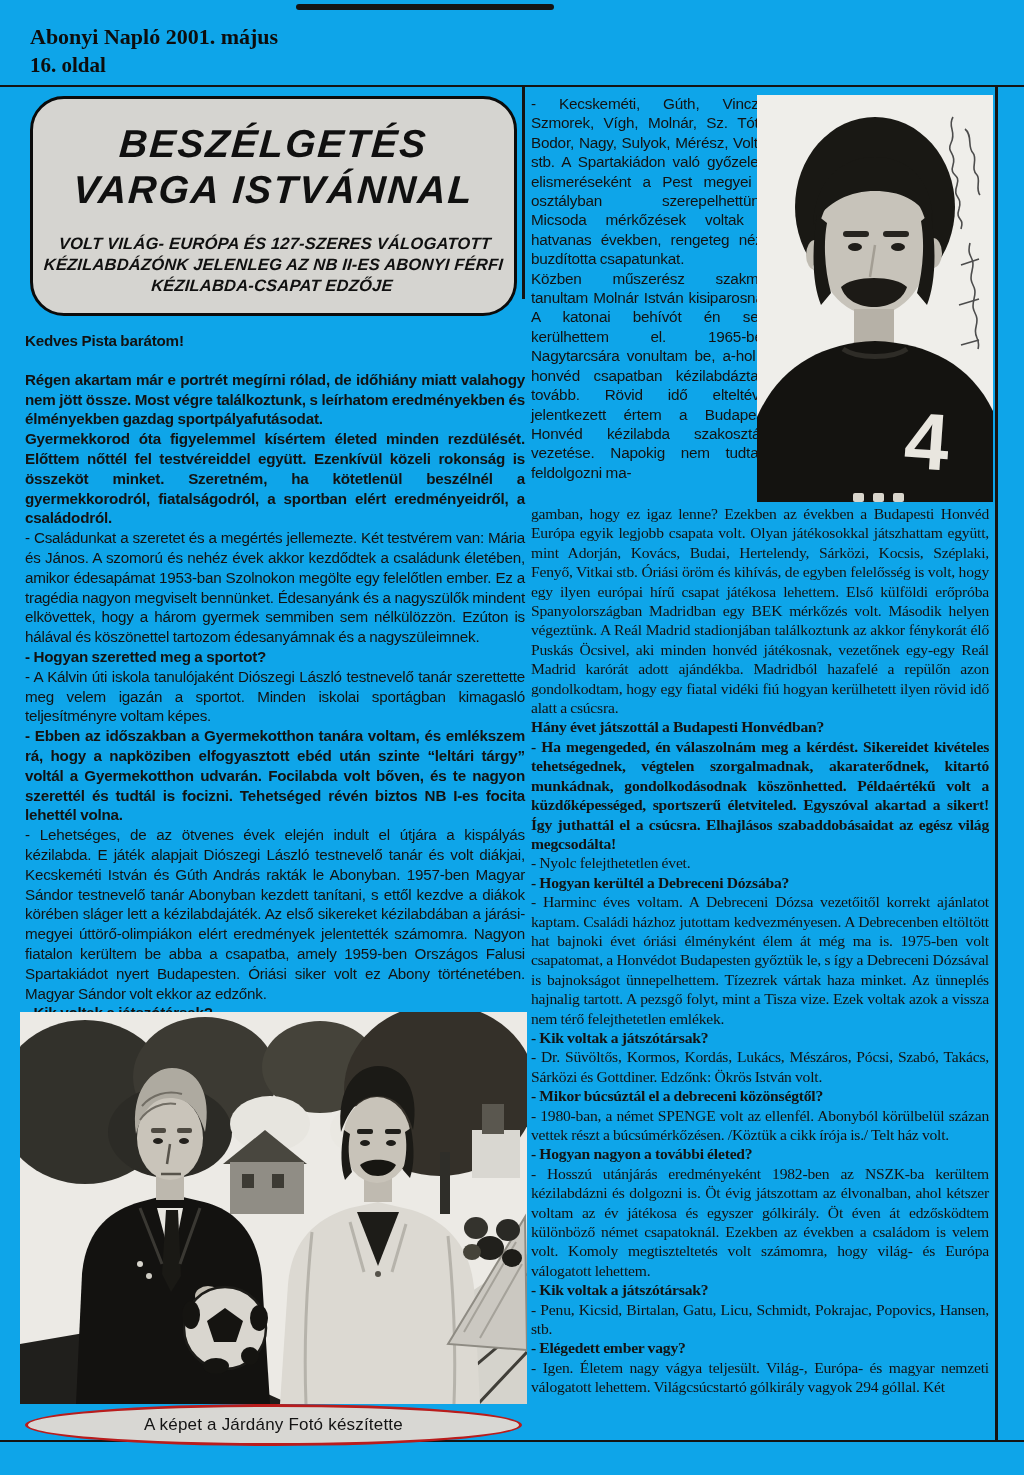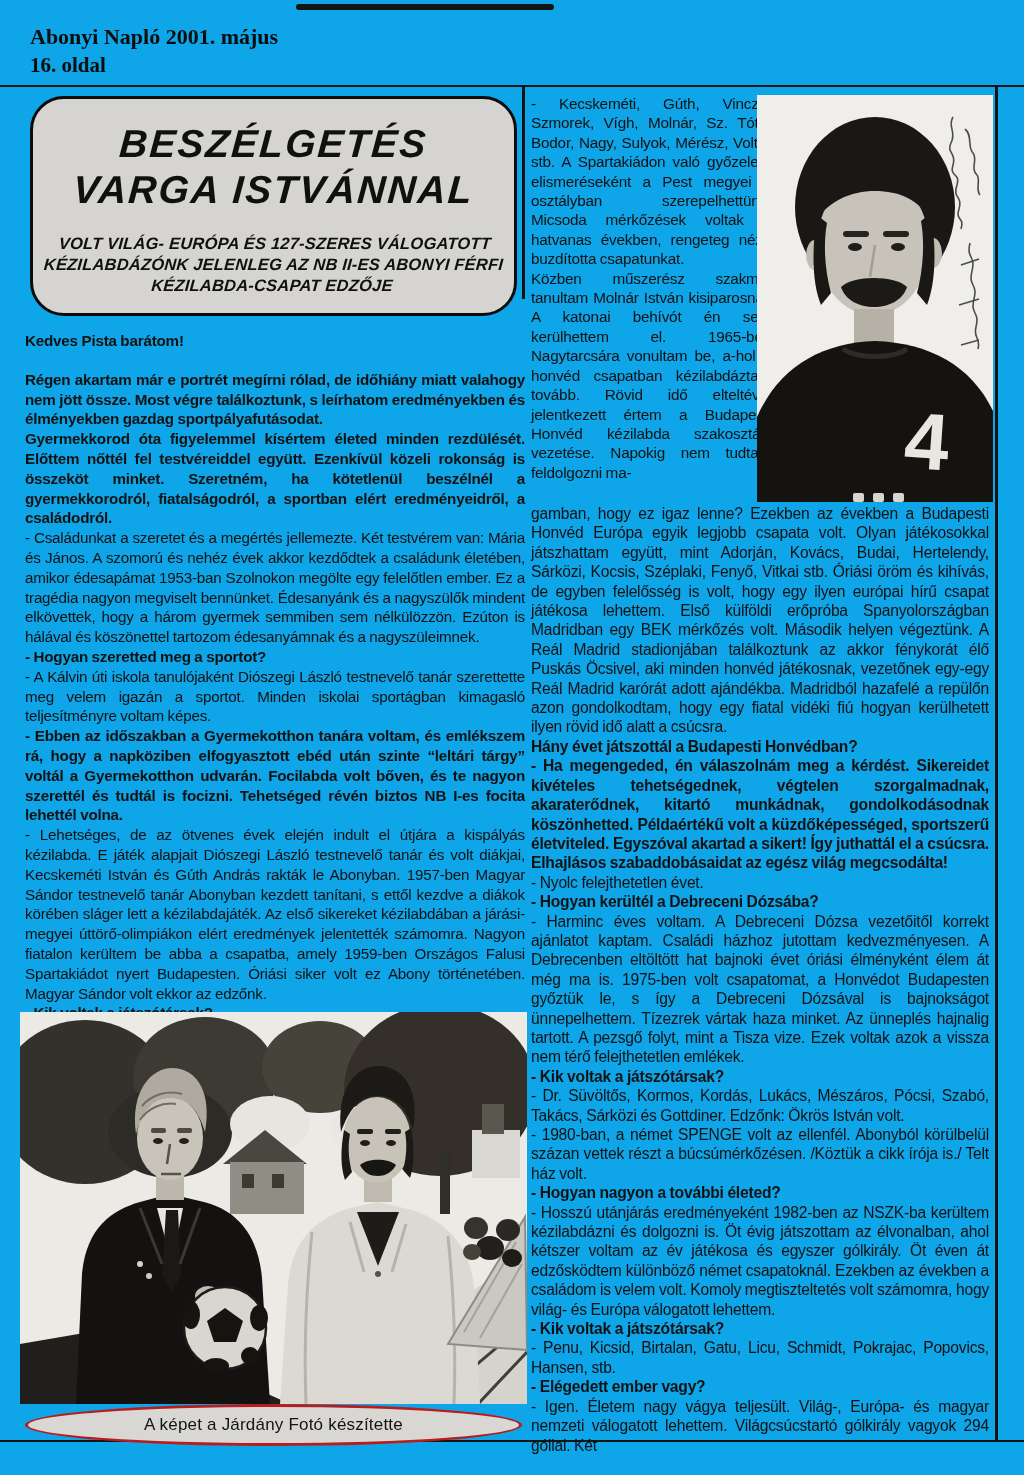--- a/index.html
+++ b/index.html
@@ -22,21 +22,21 @@
   .subtitle{margin-top:20px;font-style:italic;font-weight:bold;font-size:16.5px;line-height:21px;
             letter-spacing:.2px;color:#101010;transform:skewX(-4deg);}
   .col{position:absolute;}
   .col p{margin:0;text-align:justify;letter-spacing:-.2px;word-spacing:-.4px;}
   .col p.bold{font-weight:bold;}
   .left-col{left:25px;top:331px;width:500px;}
   .left-col p{font-size:15.2px;line-height:19.8px;}
   .left-col p:first-child{margin-bottom:19px;}
   .mid-col{left:531px;top:94px;width:240px;}
   .mid-col p{font-size:15.3px;line-height:19.4px;}
-  .right-col{left:531px;top:504px;width:458px;}
+  .right-col{left:531px;top:504px;width:458px;font-family:Liberation Serif, serif;}
   .right-col p{font-size:15.6px;line-height:19.4px;}
   .photo{position:absolute;display:block;}
   .portrait{left:757px;top:95px;width:236px;height:407px;}
   .bottom-photo{left:20px;top:1012px;width:507px;height:392px;}
   .caption-pill{position:absolute;left:25px;top:1404px;width:497px;height:42px;box-sizing:border-box;
                 background:#d8d7d3;border:3px solid #b91c1c;border-radius:50%;
                 display:flex;align-items:center;justify-content:center;
                 font-size:17px;letter-spacing:.2px;color:#141414;}
 </style>
 </head>
@@ -81,20 +81,21 @@
     </div>
   <div class="col right-col">
       <p class="">gamban, hogy ez igaz lenne? Ezekben az években a Budapesti Honvéd Európa egyik legjobb csapata volt. Olyan játékosokkal játszhattam együtt, mint Adorján, Kovács, Budai, Hertelendy, Sárközi, Kocsis, Széplaki, Fenyő, Vitkai stb. Óriási öröm és kihívás, de egyben felelősség is volt, hogy egy ilyen európai hírű csapat játékosa lehettem. Első külföldi erőpróba Spanyolországban Madridban egy BEK mérkőzés volt. Második helyen végeztünk. A Reál Madrid stadionjában találkoztunk az akkor fénykorát élő Puskás Öcsivel, aki minden honvéd játékosnak, vezetőnek egy-egy Reál Madrid karórát adott ajándékba. Madridból hazafelé a repülőn azon gondolkodtam, hogy egy fiatal vidéki fiú hogyan kerülhetett ilyen rövid idő alatt a csúcsra.</p>
       <p class="bold">Hány évet játszottál a Budapesti Honvédban?</p>
       <p class="bold">- Ha megengeded, én válaszolnám meg a kérdést. Sikereidet kivételes tehetségednek, végtelen szorgalmadnak, akaraterődnek, kitartó munkádnak, gondolkodásodnak köszönhetted. Példaértékű volt a küzdőképességed, sportszerű életviteled. Egyszóval akartad a sikert! Így juthattál el a csúcsra. Elhajlásos szabaddobásaidat az egész világ megcsodálta!</p>
       <p class="">- Nyolc felejthetetlen évet.</p>
       <p class="bold">- Hogyan kerültél a Debreceni Dózsába?</p>
       <p class="">- Harminc éves voltam. A Debreceni Dózsa vezetőitől korrekt ajánlatot kaptam. Családi házhoz jutottam kedvezményesen. A Debrecenben eltöltött hat bajnoki évet óriási élményként élem át még ma is. 1975-ben volt csapatomat, a Honvédot Budapesten győztük le, s így a Debreceni Dózsával is bajnokságot ünnepelhettem. Tízezrek vártak haza minket. Az ünneplés hajnalig tartott. A pezsgő folyt, mint a Tisza vize. Ezek voltak azok a vissza nem térő felejthetetlen emlékek.</p>
       <p class="bold">- Kik voltak a játszótársak?</p>
       <p class="">- Dr. Süvöltős, Kormos, Kordás, Lukács, Mészáros, Pócsi, Szabó, Takács, Sárközi és Gottdiner. Edzőnk: Ökrös István volt.</p>
+      <p class="bold">- Mikor búcsúztál el a debreceni közönségtől?</p>
       <p class="">- 1980-ban, a német SPENGE volt az ellenfél. Abonyból körülbelül százan vettek részt a búcsúmérkőzésen. /Köztük a cikk írója is./ Telt ház volt.</p>
       <p class="bold">- Hogyan nagyon a további életed?</p>
       <p class="">- Hosszú utánjárás eredményeként 1982-ben az NSZK-ba kerültem kézilabdázni és dolgozni is. Öt évig játszottam az élvonalban, ahol kétszer voltam az év játékosa és egyszer gólkirály. Öt éven át edzősködtem különböző német csapatoknál. Ezekben az években a családom is velem volt. Komoly megtiszteltetés volt számomra, hogy világ- és Európa válogatott lehettem.</p>
       <p class="bold">- Kik voltak a játszótársak?</p>
       <p class="">- Penu, Kicsid, Birtalan, Gatu, Licu, Schmidt, Pokrajac, Popovics, Hansen, stb.</p>
       <p class="bold">- Elégedett ember vagy?</p>
       <p class="">- Igen. Életem nagy vágya teljesült. Világ-, Európa- és magyar nemzeti válogatott lehettem. Világcsúcstartó gólkirály vagyok 294 góllal. Két</p>
     </div>
 
   <svg class="photo portrait" viewBox="0 0 236 407">

